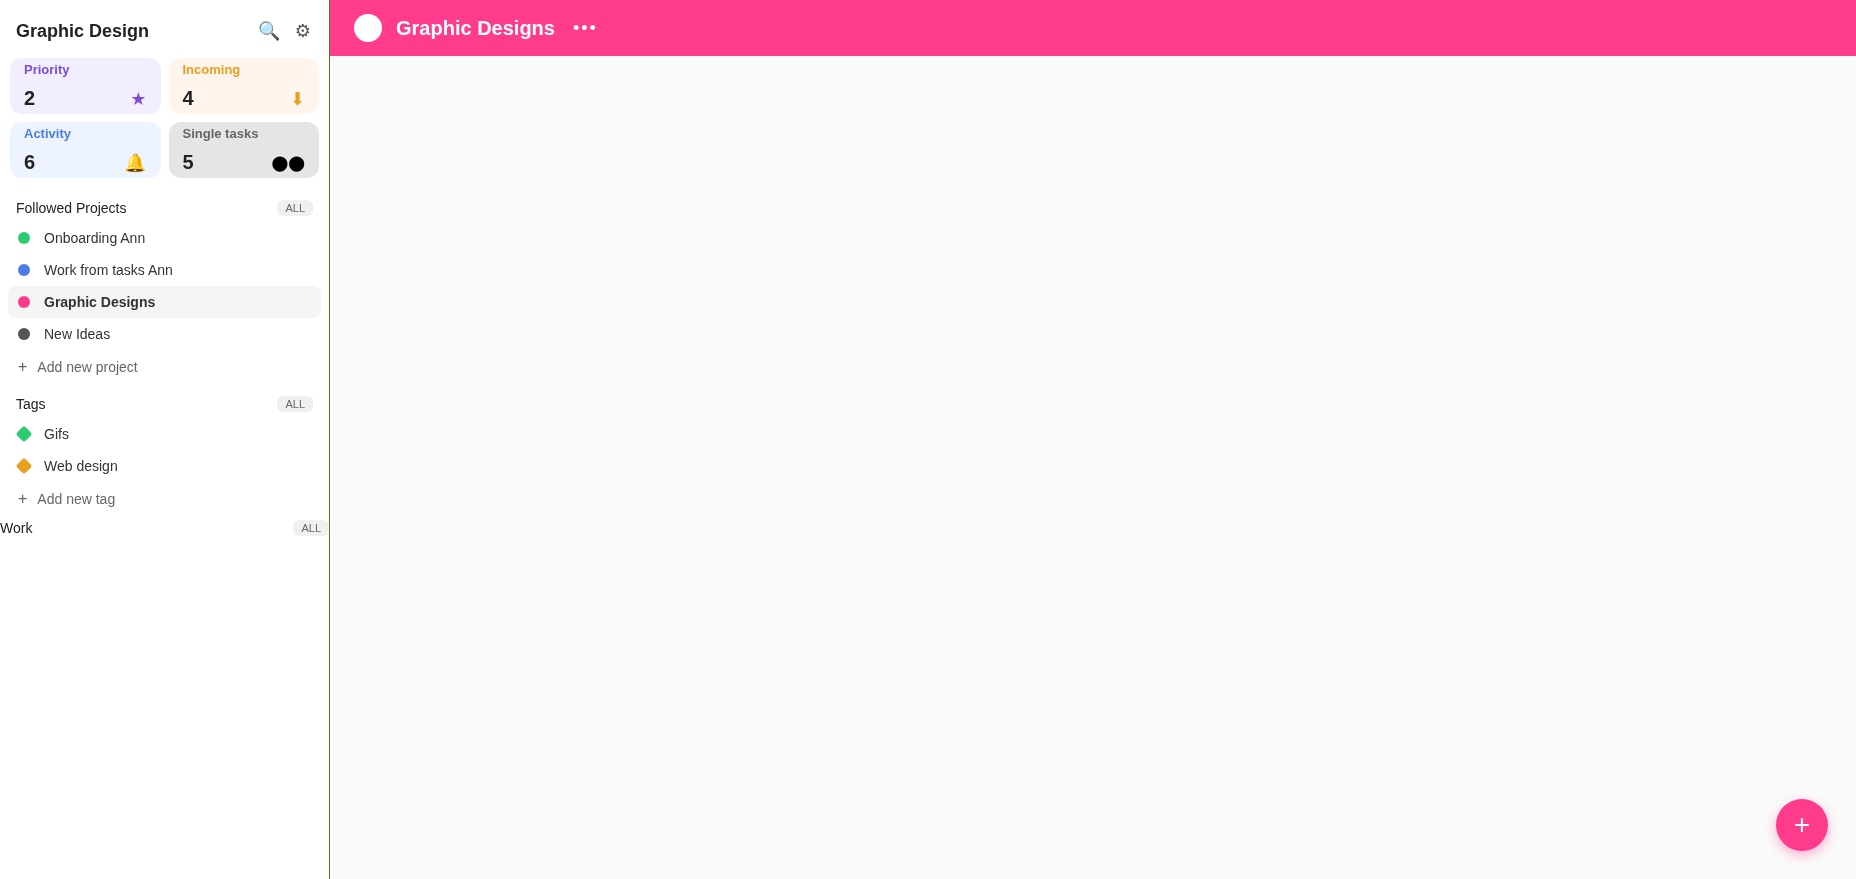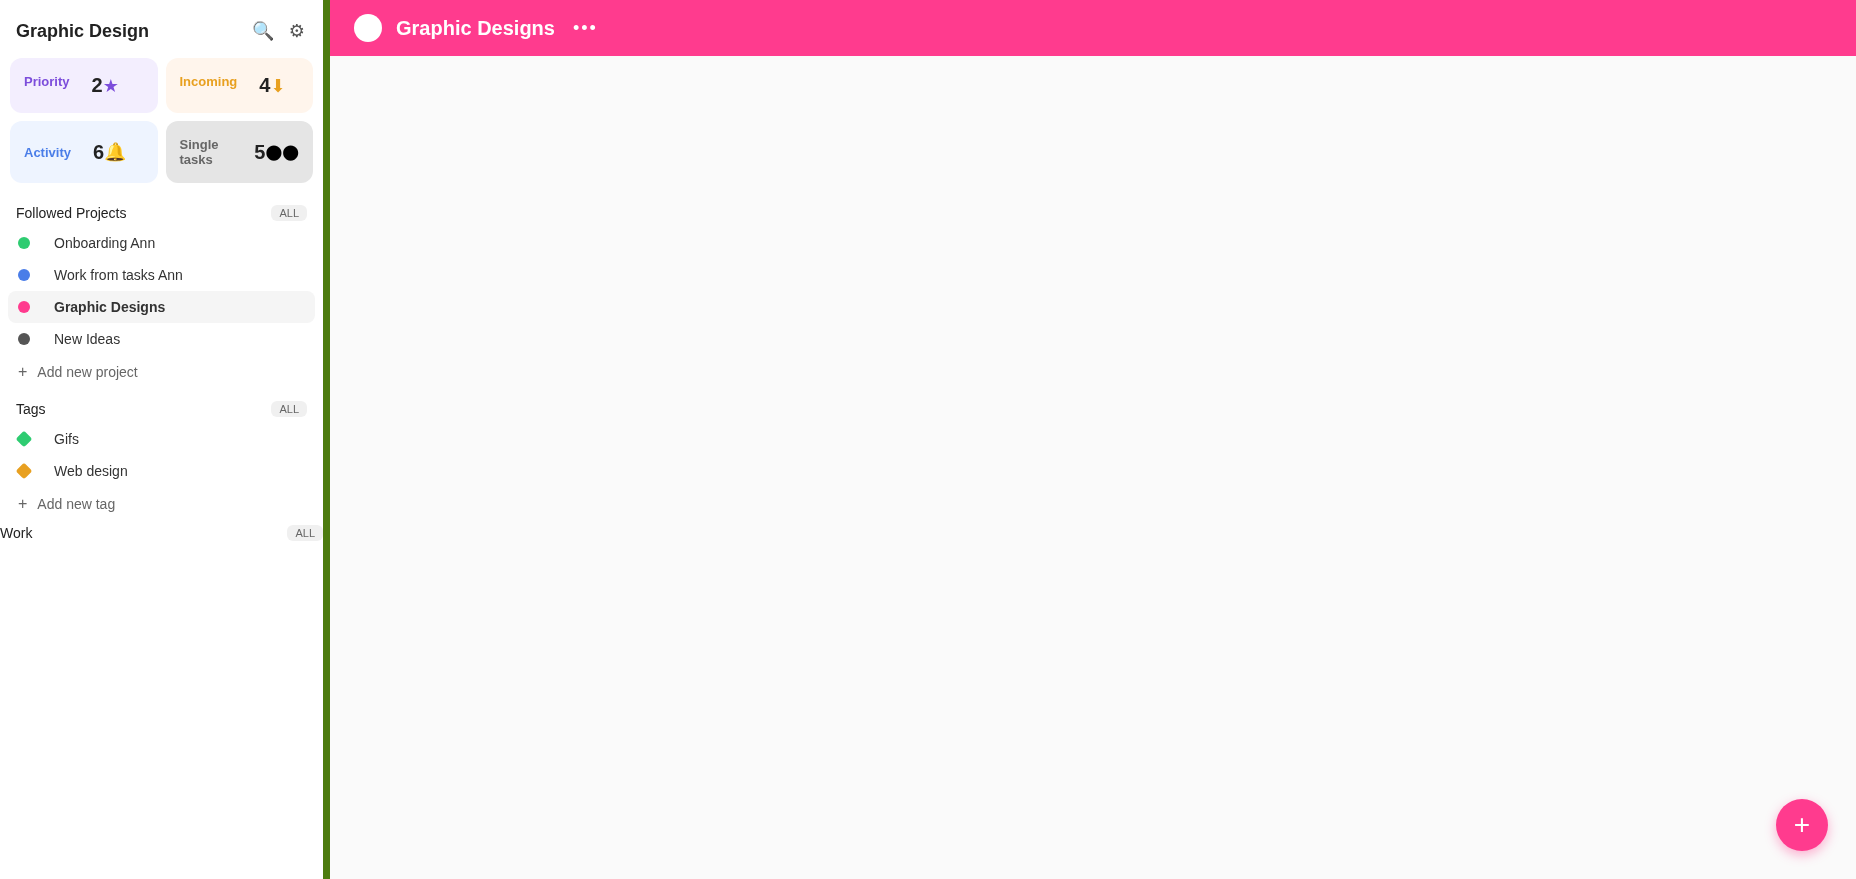--- a/index.html
+++ b/index.html
@@ -5,21 +5,21 @@
     * { box-sizing: border-box; margin: 0; padding: 0; }
     body { font-family: -apple-system, BlinkMacSystemFont, 'Segoe UI', sans-serif; display: flex; height: 100vh; overflow: hidden; background: #f5f5f5; }
 
     
     #sidebar {
       width: 330px;
       min-width: 330px;
       background: #fff;
       display: flex;
       flex-direction: column;
-      border-right: 7px solid #4d7c0f;
+      border-right: 1px solid #4d7c0f;
       overflow-y: auto;
       position: relative;
     }
 
     #sidebar-header {
       display: flex;
       align-items: center;
       justify-content: space-between;
       padding: 18px 16px 14px 16px;
     }
@@ -47,52 +47,51 @@
     
     .stat-cards {
       display: grid;
       grid-template-columns: 1fr 1fr;
       gap: 8px;
       padding: 0 10px 10px 10px;
     }
 
     .stat-card {
       border-radius: 12px;
-      padding: 16px 14px;
-      display: flex;
-      flex-direction: row;
-      gap: 22px;
+      padding: 4px 14px;
+      display: flex;
+      flex-direction: column;
+      gap: 10px;
       cursor: pointer;
     }
 
     .stat-card-purple {
       background: #f3eefe;
     }
 
     .stat-card-orange {
       background: #fff5ec;
-      text-align: center;
     }
 
     .stat-card-blue {
       background: #eef4ff;
     }
 
     .stat-card-gray {
       background: #e5e5e5;
     }
 
     .stat-card-label {
       font-size: 13px;
       font-weight: 600;
     }
 
     .stat-card-purple .stat-card-label { color: #7c4ddb; }
     .stat-card-orange .stat-card-label { color: #e8a020; }
-    .stat-card-blue .stat-card-label { color: #4a7de8; margin-top: 8px; }
+    .stat-card-blue .stat-card-label { color: #4a7de8; }
     .stat-card-gray .stat-card-label { color: #666; }
 
     .stat-card-bottom {
       display: flex;
       align-items: center;
       justify-content: space-between;
     }
 
     .stat-card-count {
       font-size: 20px;
@@ -135,21 +134,21 @@
 
     
     .project-list, .tag-list {
       list-style: none;
       padding: 0 8px;
     }
 
     .project-item, .tag-item {
       display: flex;
       align-items: center;
-      gap: 24px;
+      gap: 14px;
       padding: 8px 10px;
       border-radius: 8px;
       cursor: pointer;
       font-size: 14px;
       color: #333;
     }
 
     .project-item.active {
       background: #f5f5f5;
       font-weight: 600;

